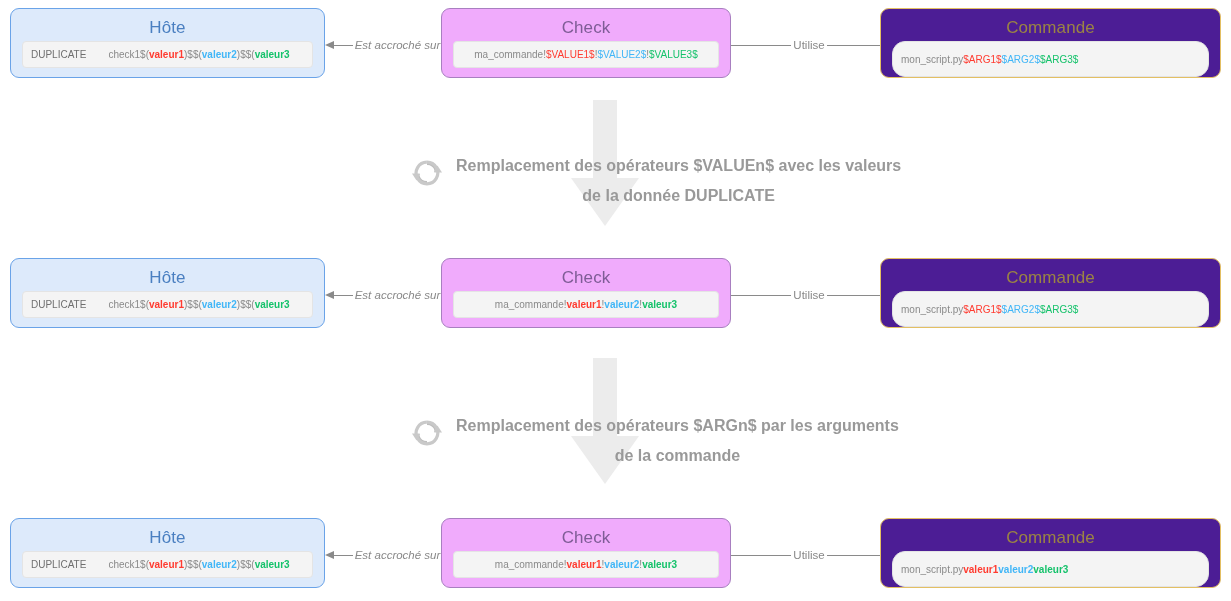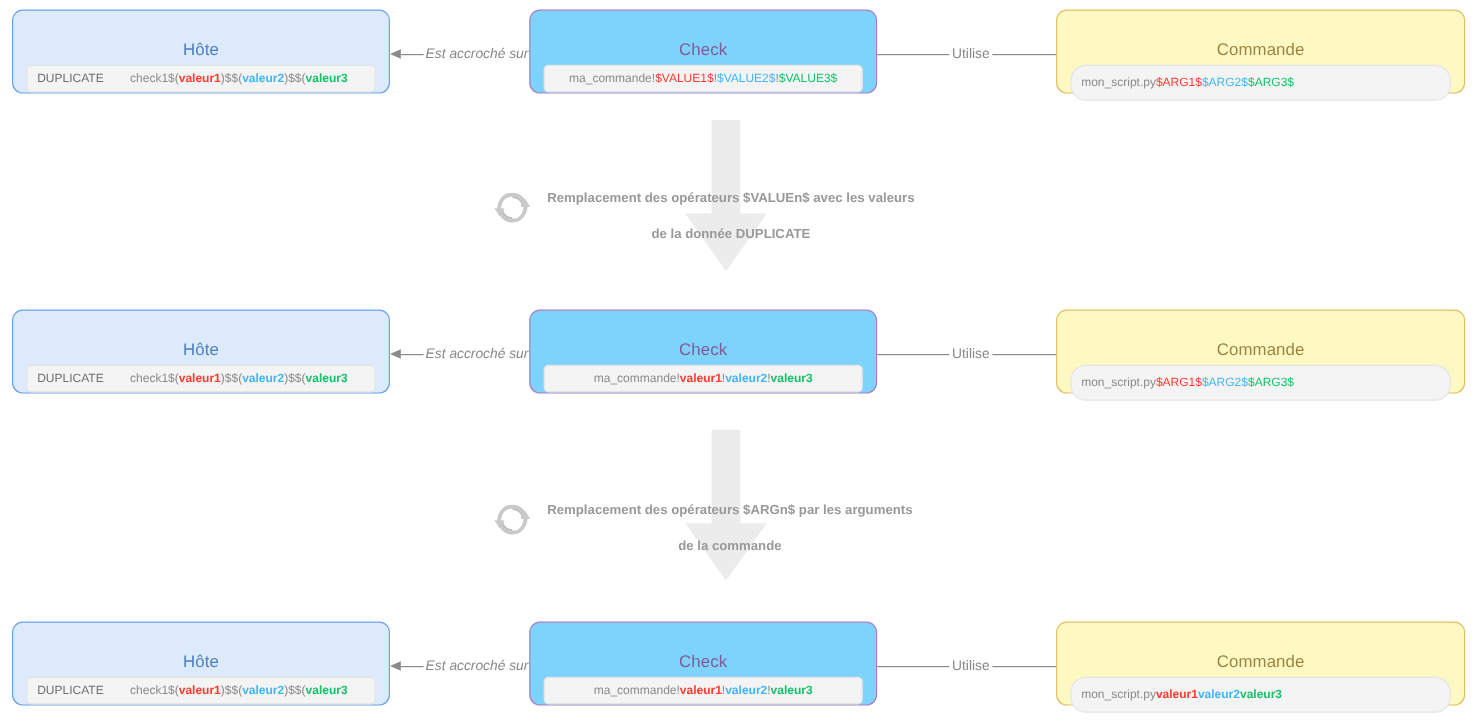--- a/index.html
+++ b/index.html
@@ -20,23 +20,23 @@
     position: absolute;
     box-sizing: border-box;
     border-radius: 9px;
     border-width: 1px;
     border-style: solid;
     display: flex;
     flex-direction: column;
     align-items: center;
   }
   .node-title {
-    font-size: 14px;
+    font-size: 17px;
     line-height: 14px;
-    margin-top: 25px;
+    margin-top: 12px;
     margin-bottom: 6px;
     letter-spacing: .1px;
   }
   .node-body {
     box-sizing: border-box;
     background: #f4f4f4;
     border: 1px solid #e4e4e4;
     border-radius: 4px;
     display: flex;
     align-items: center;
@@ -59,37 +59,37 @@
     width: 291px;
     height: 27px;
     padding: 0 8px;
     justify-content: flex-start;
   }
   .host-key { color: #6f6f6f; }
   .host-rest { margin-left: 22px; }
 
   
   .node.check {
-    background: #7dd3fc;
+    background: #f0abfc;
     border-color: #a87fc0;
     width: 290px;
     height: 70px;
     left: 441px;
   }
   .node.check .node-title { color: #7e5c96; }
   .node.check .node-body {
     width: 266px;
     height: 27px;
     padding: 0 8px;
     justify-content: center;
   }
 
   
   .node.commande {
-    background: #fef9c3;
+    background: #4c1d95;
     border-color: #e3bf63;
     width: 341px;
     height: 70px;
     left: 880px;
   }
   .node.commande .node-title { color: #9b8443; }
   .node.commande .node-body {
     width: 317px;
     height: 43px;
     padding: 14px 8px;
@@ -141,21 +141,21 @@
   .big-arrow svg { display: block; width: 74px; }
 
   .note {
     position: absolute;
     display: flex;
     align-items: center;
     gap: 12px;
   }
   .note-icon { flex: 0 0 auto; width: 34px; height: 34px; }
   .note-text {
-    font-size: 11px;
+    font-size: 16px;
     font-weight: bold;
     color: #999999;
     line-height: 15px;
     text-align: center;
     white-space: pre-line;
   }
 </style>
 </head>
 <body>
 

